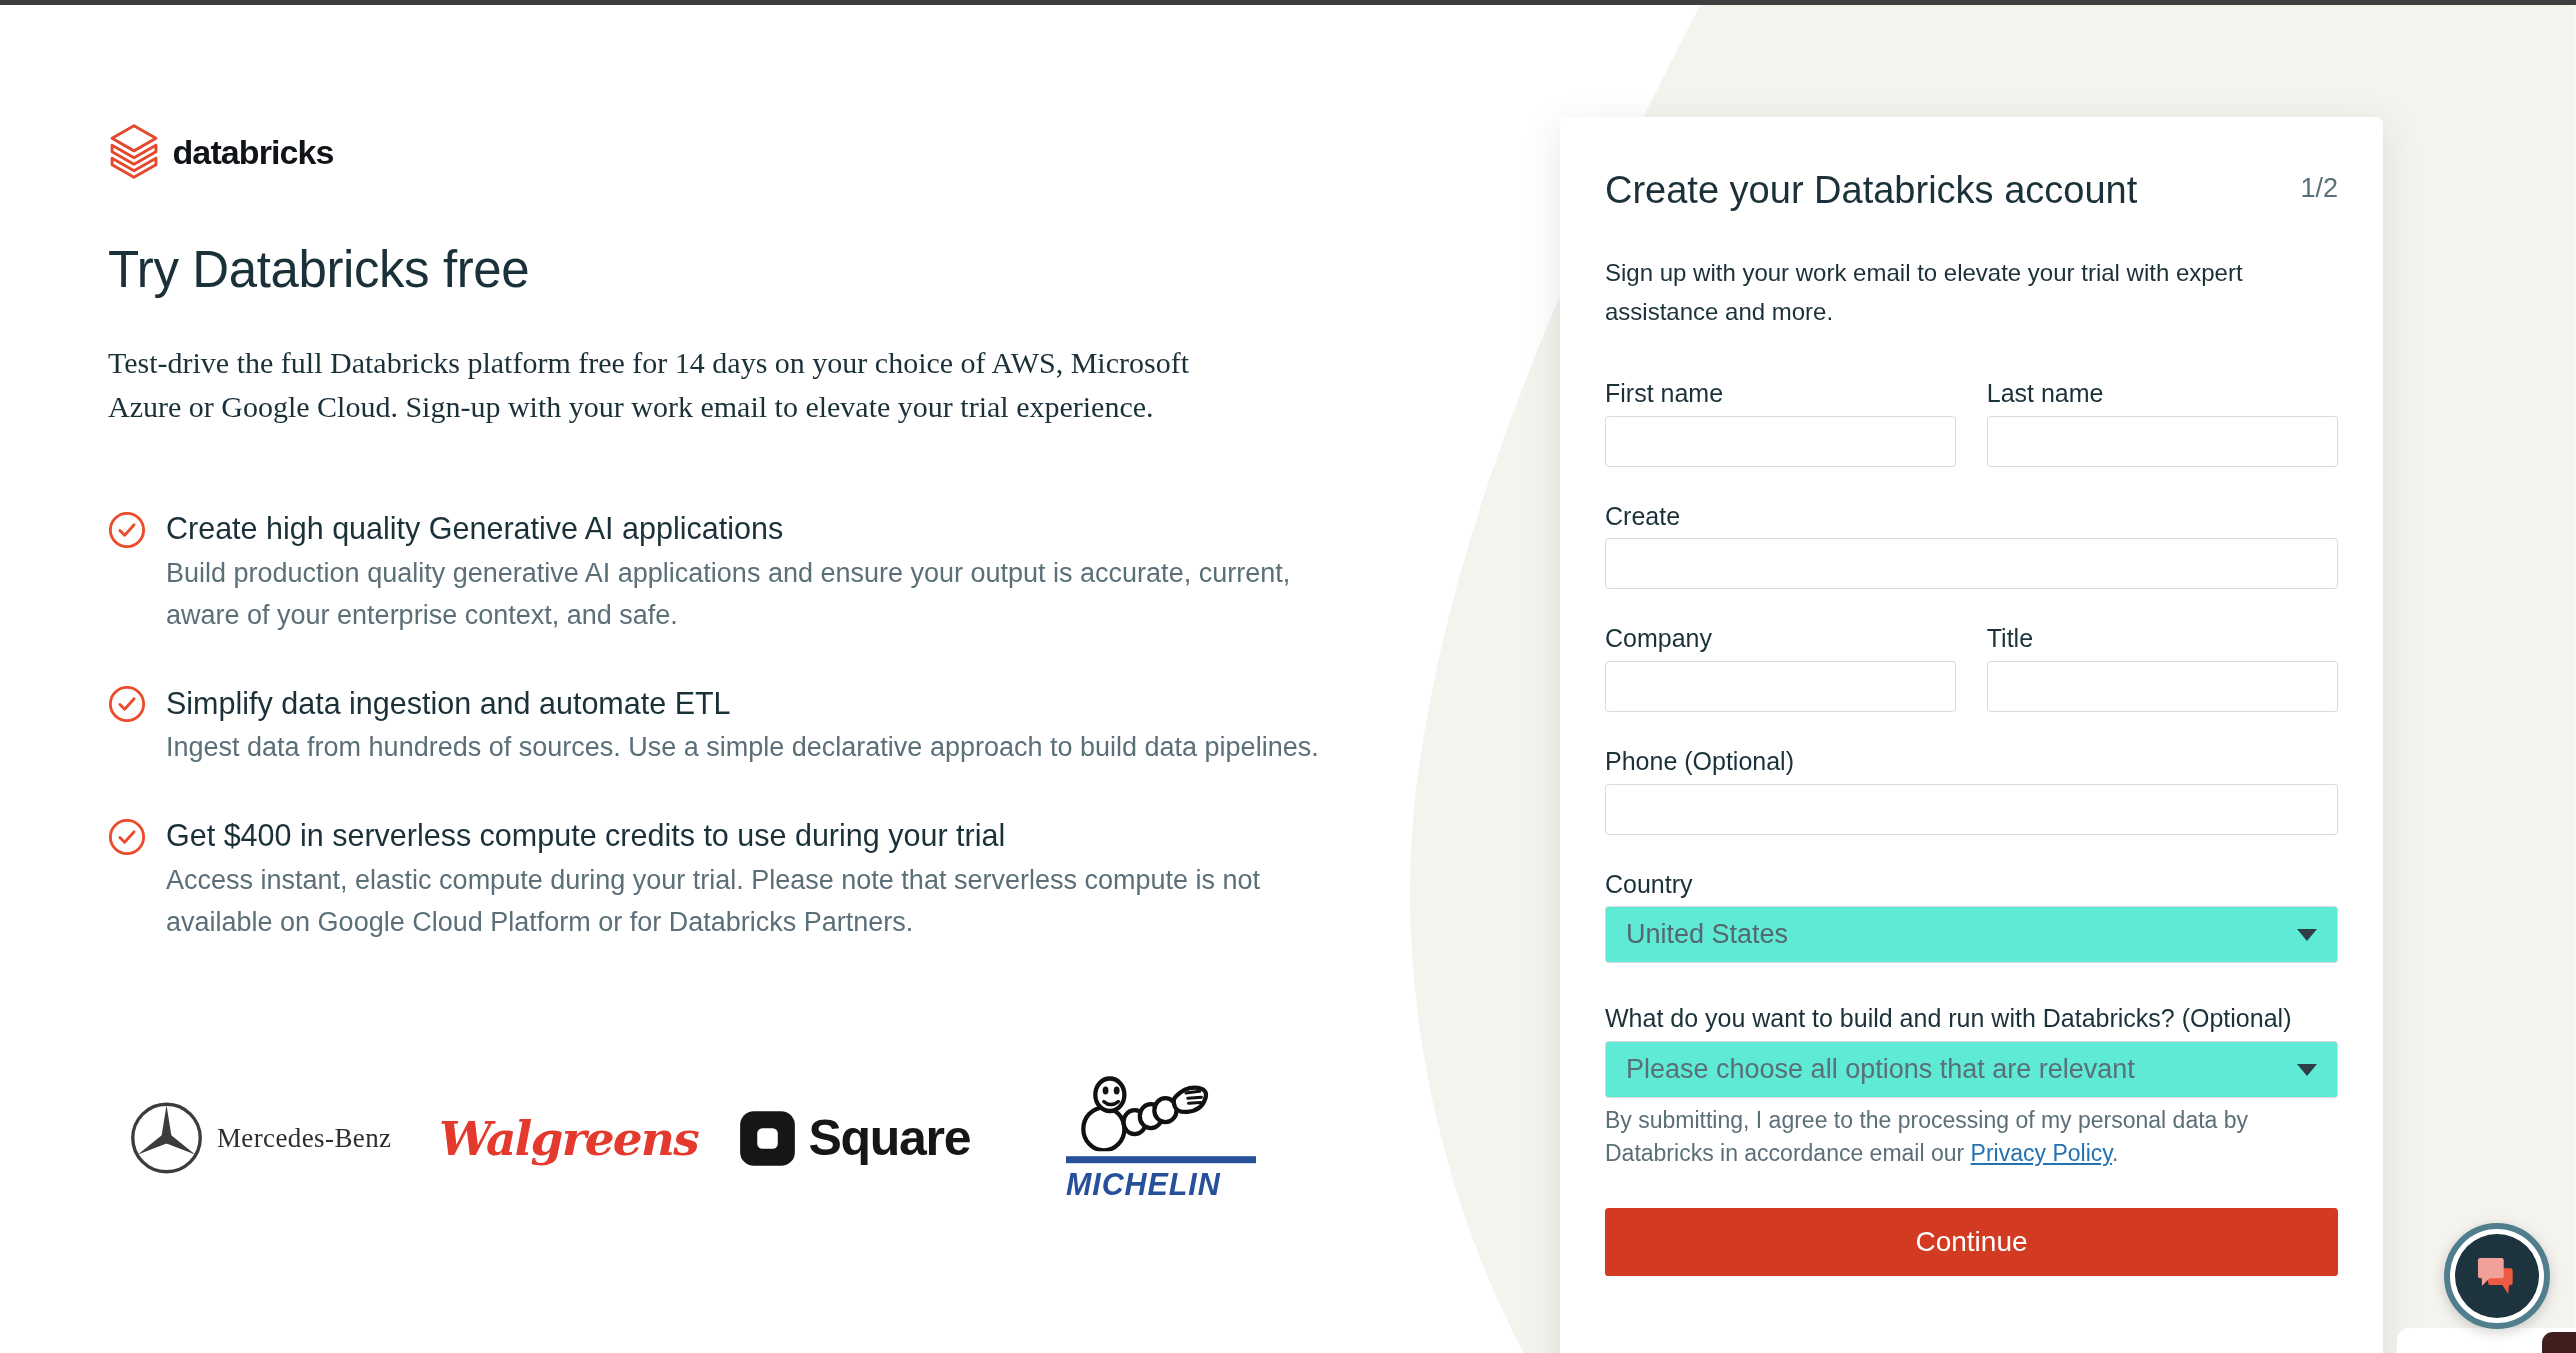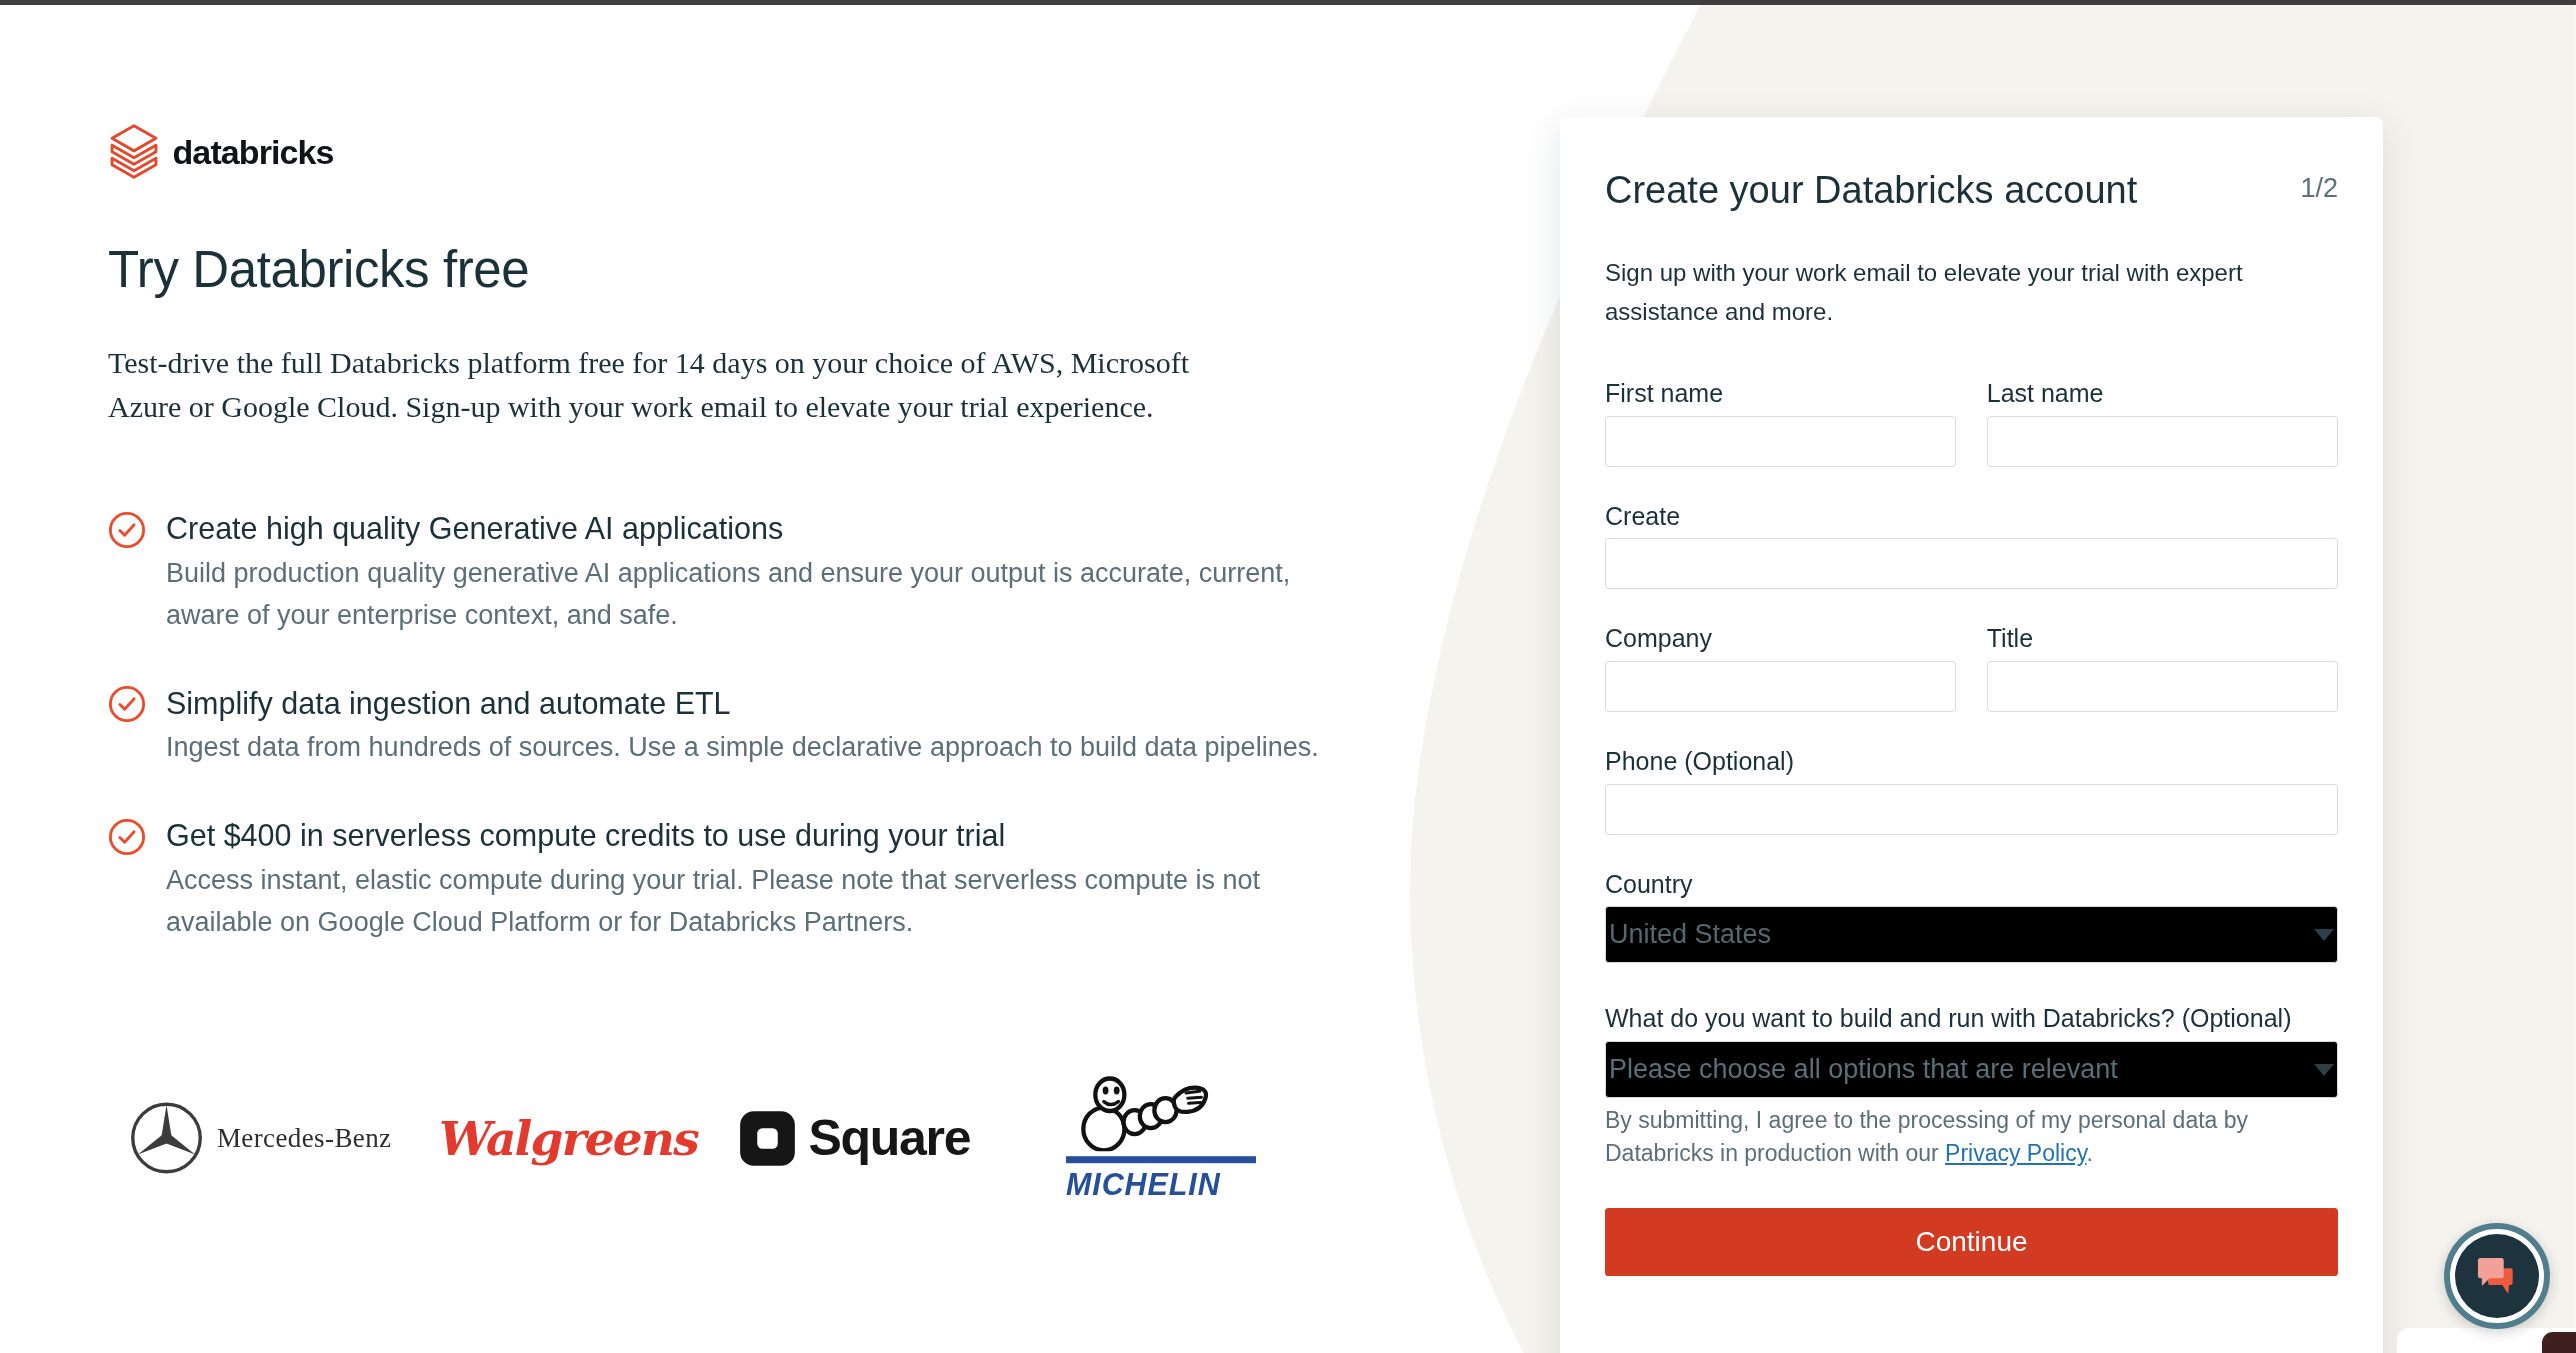--- a/index.html
+++ b/index.html
@@ -40,22 +40,22 @@
   .panel-title { font-size:38px; font-weight:500; color:#1B3139; line-height:48px; }
   .panel-step { font-size:27px; color:#5A6F77; padding-top:7.2px; }
   .panel-sub { margin-top:39px; font-size:24px; line-height:39px; color:#1B3139; width:733px; }
   .form { margin-top:47px; }
   .row2 { display:flex; gap:30.5px; }
   .fgroup { flex:1; margin-bottom:34px; }
   .fgroup.full { width:100%; }
   .flabel { font-size:25px; color:#1B3139; line-height:30.5px; margin-bottom:7.2px; }
   .tinput { width:100%; height:51px; border:1.8px solid #D9D9DD; border-radius:3.6px; background:#fff;
             font-size:27px; color:#1B3139; padding:0 16px; outline:none; font-family:"Liberation Sans", sans-serif; }
-  .select { width:100%; height:57px; border:1.8px solid #D9D9DD; border-radius:3.6px; background:#000000;
-            display:flex; align-items:center; justify-content:space-between; padding:0 3px; cursor:pointer; }
+  .select { width:100%; height:57px; border:1.8px solid #D9D9DD; border-radius:3.6px; background:#5eead4;
+            display:flex; align-items:center; justify-content:space-between; padding:0 20px; cursor:pointer; }
   .select-value { font-size:27px; color:#55676F; }
   .select-placeholder { font-size:27px; color:#5A6F77; }
   .chevron { width:0; height:0; border-left:10px solid transparent; border-right:10px solid transparent; border-top:12.5px solid #2E3F47; }
   .mb45 { margin-bottom:40px; }
   .nowrap { white-space:nowrap; }
   .legal { margin-top:5.4px; font-size:23px; line-height:33px; color:#5A6F77; width:717px; }
   .legal a { color:#2272B4; text-decoration:underline; cursor:pointer; }
   .continue { display:block; width:100%; height:68px; margin-top:38px; background:#D23A22; border:none; border-radius:3.6px;
               color:#ffffff; font-size:28px; font-family:"Liberation Sans", sans-serif; cursor:pointer; }
 
@@ -226,21 +226,21 @@
       </div>
 
       <div class="fgroup full" style="margin-bottom:0;">
         <div class="flabel nowrap">What do you want to build and run with Databricks? (Optional)</div>
         <div class="select">
           <span class="select-placeholder">Please choose all options that are relevant</span>
           <span class="chevron"></span>
         </div>
       </div>
 
-      <div class="legal"><span>By submitting, I agree to the processing of my personal data by Databricks in production with our </span><a>Privacy Policy</a><span>.</span></div>
+      <div class="legal"><span>By submitting, I agree to the processing of my personal data by Databricks in accordance email our </span><a>Privacy Policy</a><span>.</span></div>
 
       <button class="continue">Continue</button>
     </div>
   </div>
 
   <div class="chat-popup-edge"></div>
 
   <div class="chat-btn">
     <div class="chat-inner">
       <svg width="56" height="56" viewBox="0 0 100 100">

